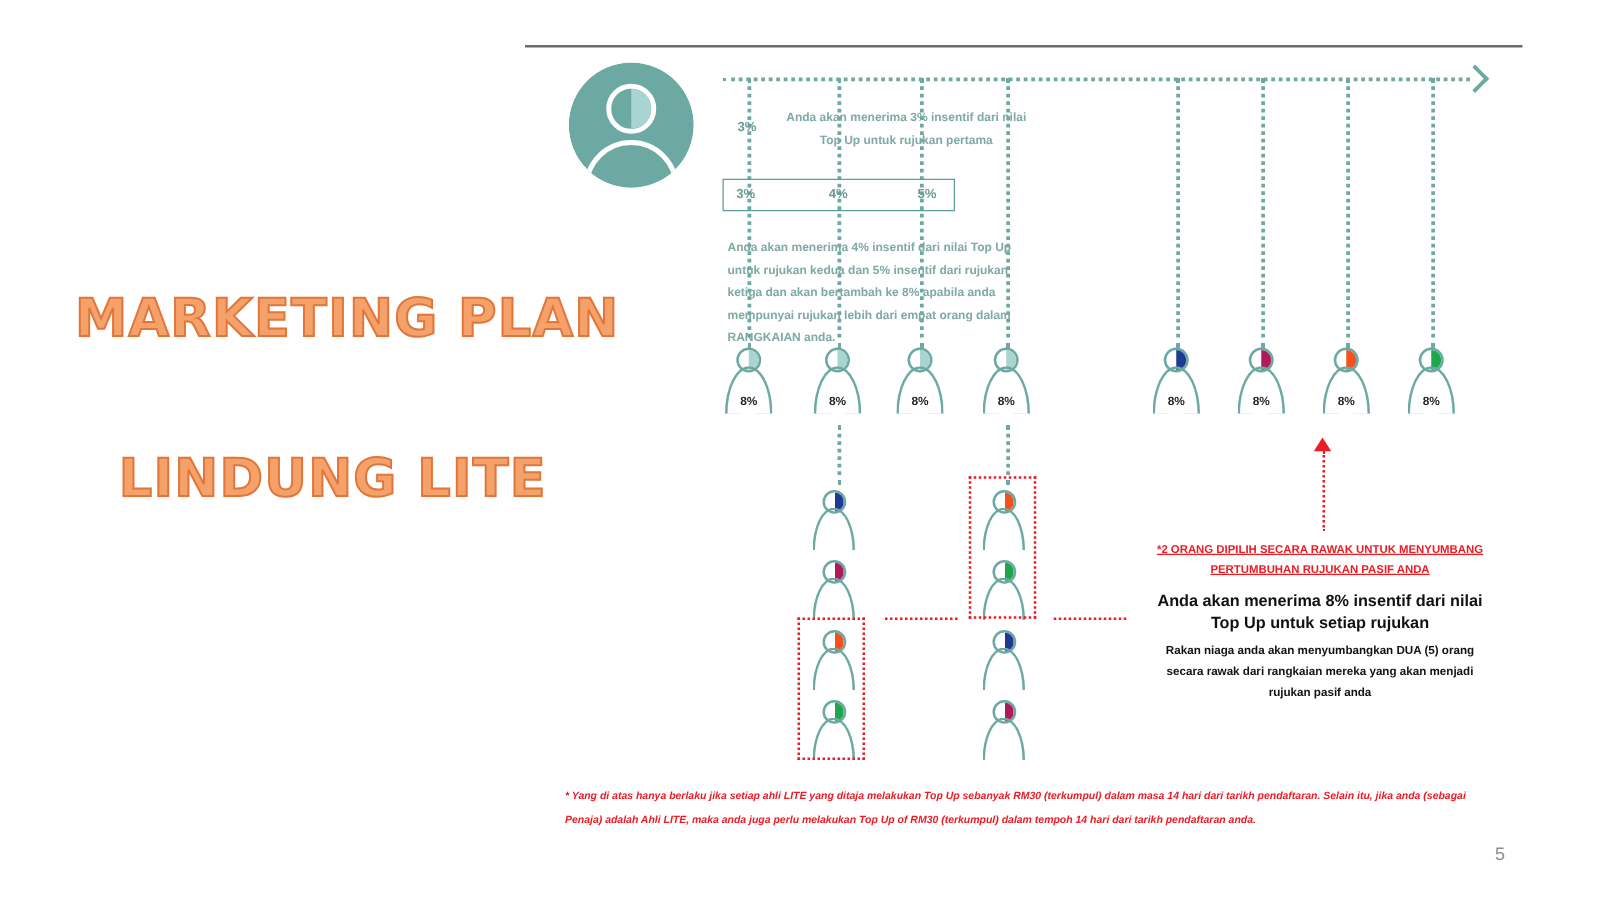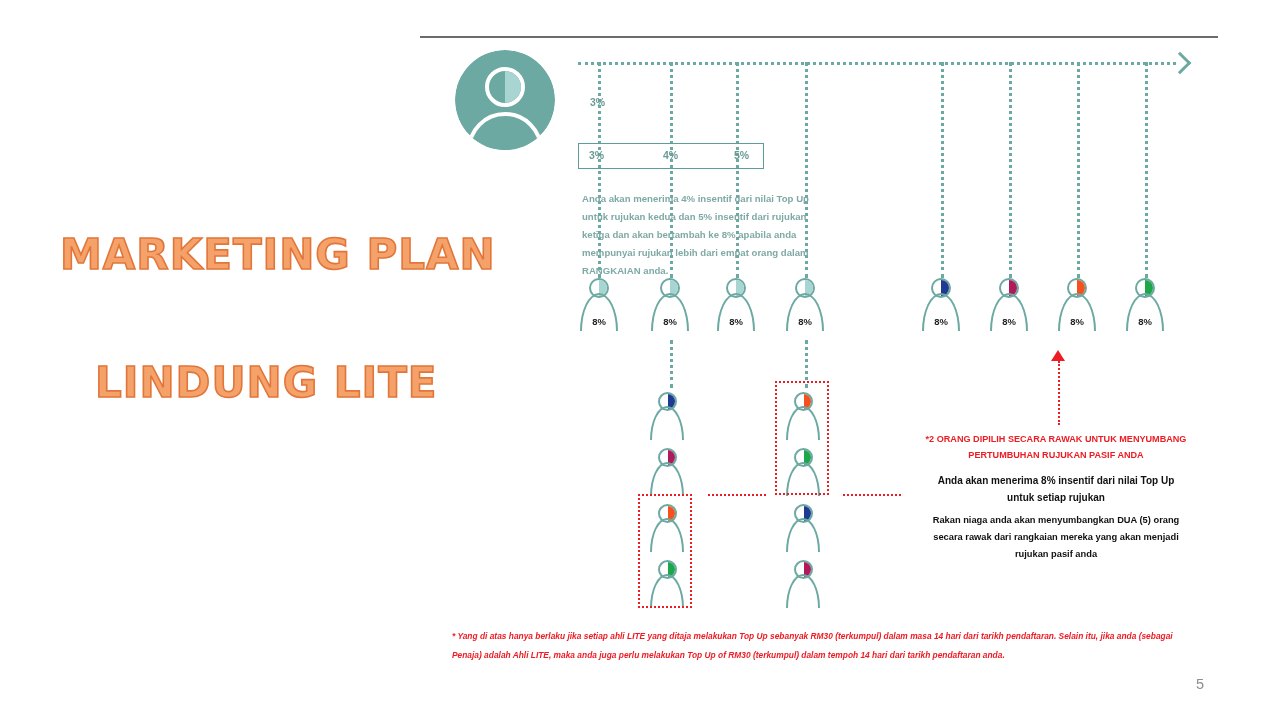--- a/index.html
+++ b/index.html
@@ -121,25 +121,25 @@
   .rvline{position:absolute;width:0;border-left:2px dotted #ED1C24;}
   .rarrow{
     position:absolute;width:0;height:0;
     border-left:7px solid transparent;border-right:7px solid transparent;
     border-bottom:11px solid #ED1C24;
   }
 
   
   .red-caps{
     position:absolute;left:925px;top:431px;width:262px;
-    text-align:center;color:#ED1C24;font-size:9.1px;font-weight:bold;line-height:16px;
+    text-align:center;color:#ED1C24;font-size:9.1px;font-weight:bold;line-height:16px;text-decoration:underline;
   }
   .blk1{
     position:absolute;left:925px;top:472px;width:262px;
-    text-align:center;color:#111;font-size:10px;font-weight:bold;line-height:17px;
+    text-align:center;color:#111;font-size:13px;font-weight:bold;line-height:17px;
   }
   .blk2{
     position:absolute;left:925px;top:512px;width:262px;
     text-align:center;color:#111;font-size:9.3px;font-weight:bold;line-height:17px;
   }
 
   
   .footnote{
     position:absolute;left:452px;top:627px;width:740px;
     color:#ED1C24;font-size:8.4px;font-weight:bold;font-style:italic;line-height:19px;
@@ -190,20 +190,21 @@
   <div class="vline" style="left:1145px;top:62px;height:216px;"></div>
 
   <div class="lbl-3pct">3%</div>
 
   <div class="pct-box">
     <span style="left:10px;">3%</span>
     <span style="left:84px;">4%</span>
     <span style="left:155px;">5%</span>
   </div>
 
+  <div class="para" id="p1">Anda akan menerima 3% insentif dari nilai Top Up untuk rujukan pertama</div>
   <div class="para" id="p2">Anda akan menerima 4% insentif dari nilai Top Up untuk rujukan kedua dan 5% insentif dari rujukan ketiga dan akan bertambah ke 8% apabila anda mempunyai rujukan lebih dari empat orang dalam RANGKAIAN anda.</div>
 
   <div class="person" style="left:580px;top:278px;">
     <div class="ring">
         <div class="fill" style="background:#A8D4D2;"></div>
       </div>
     <div class="body"></div>
     <div class="pct">8%</div>
   </div>
   <div class="person" style="left:651px;top:278px;">

